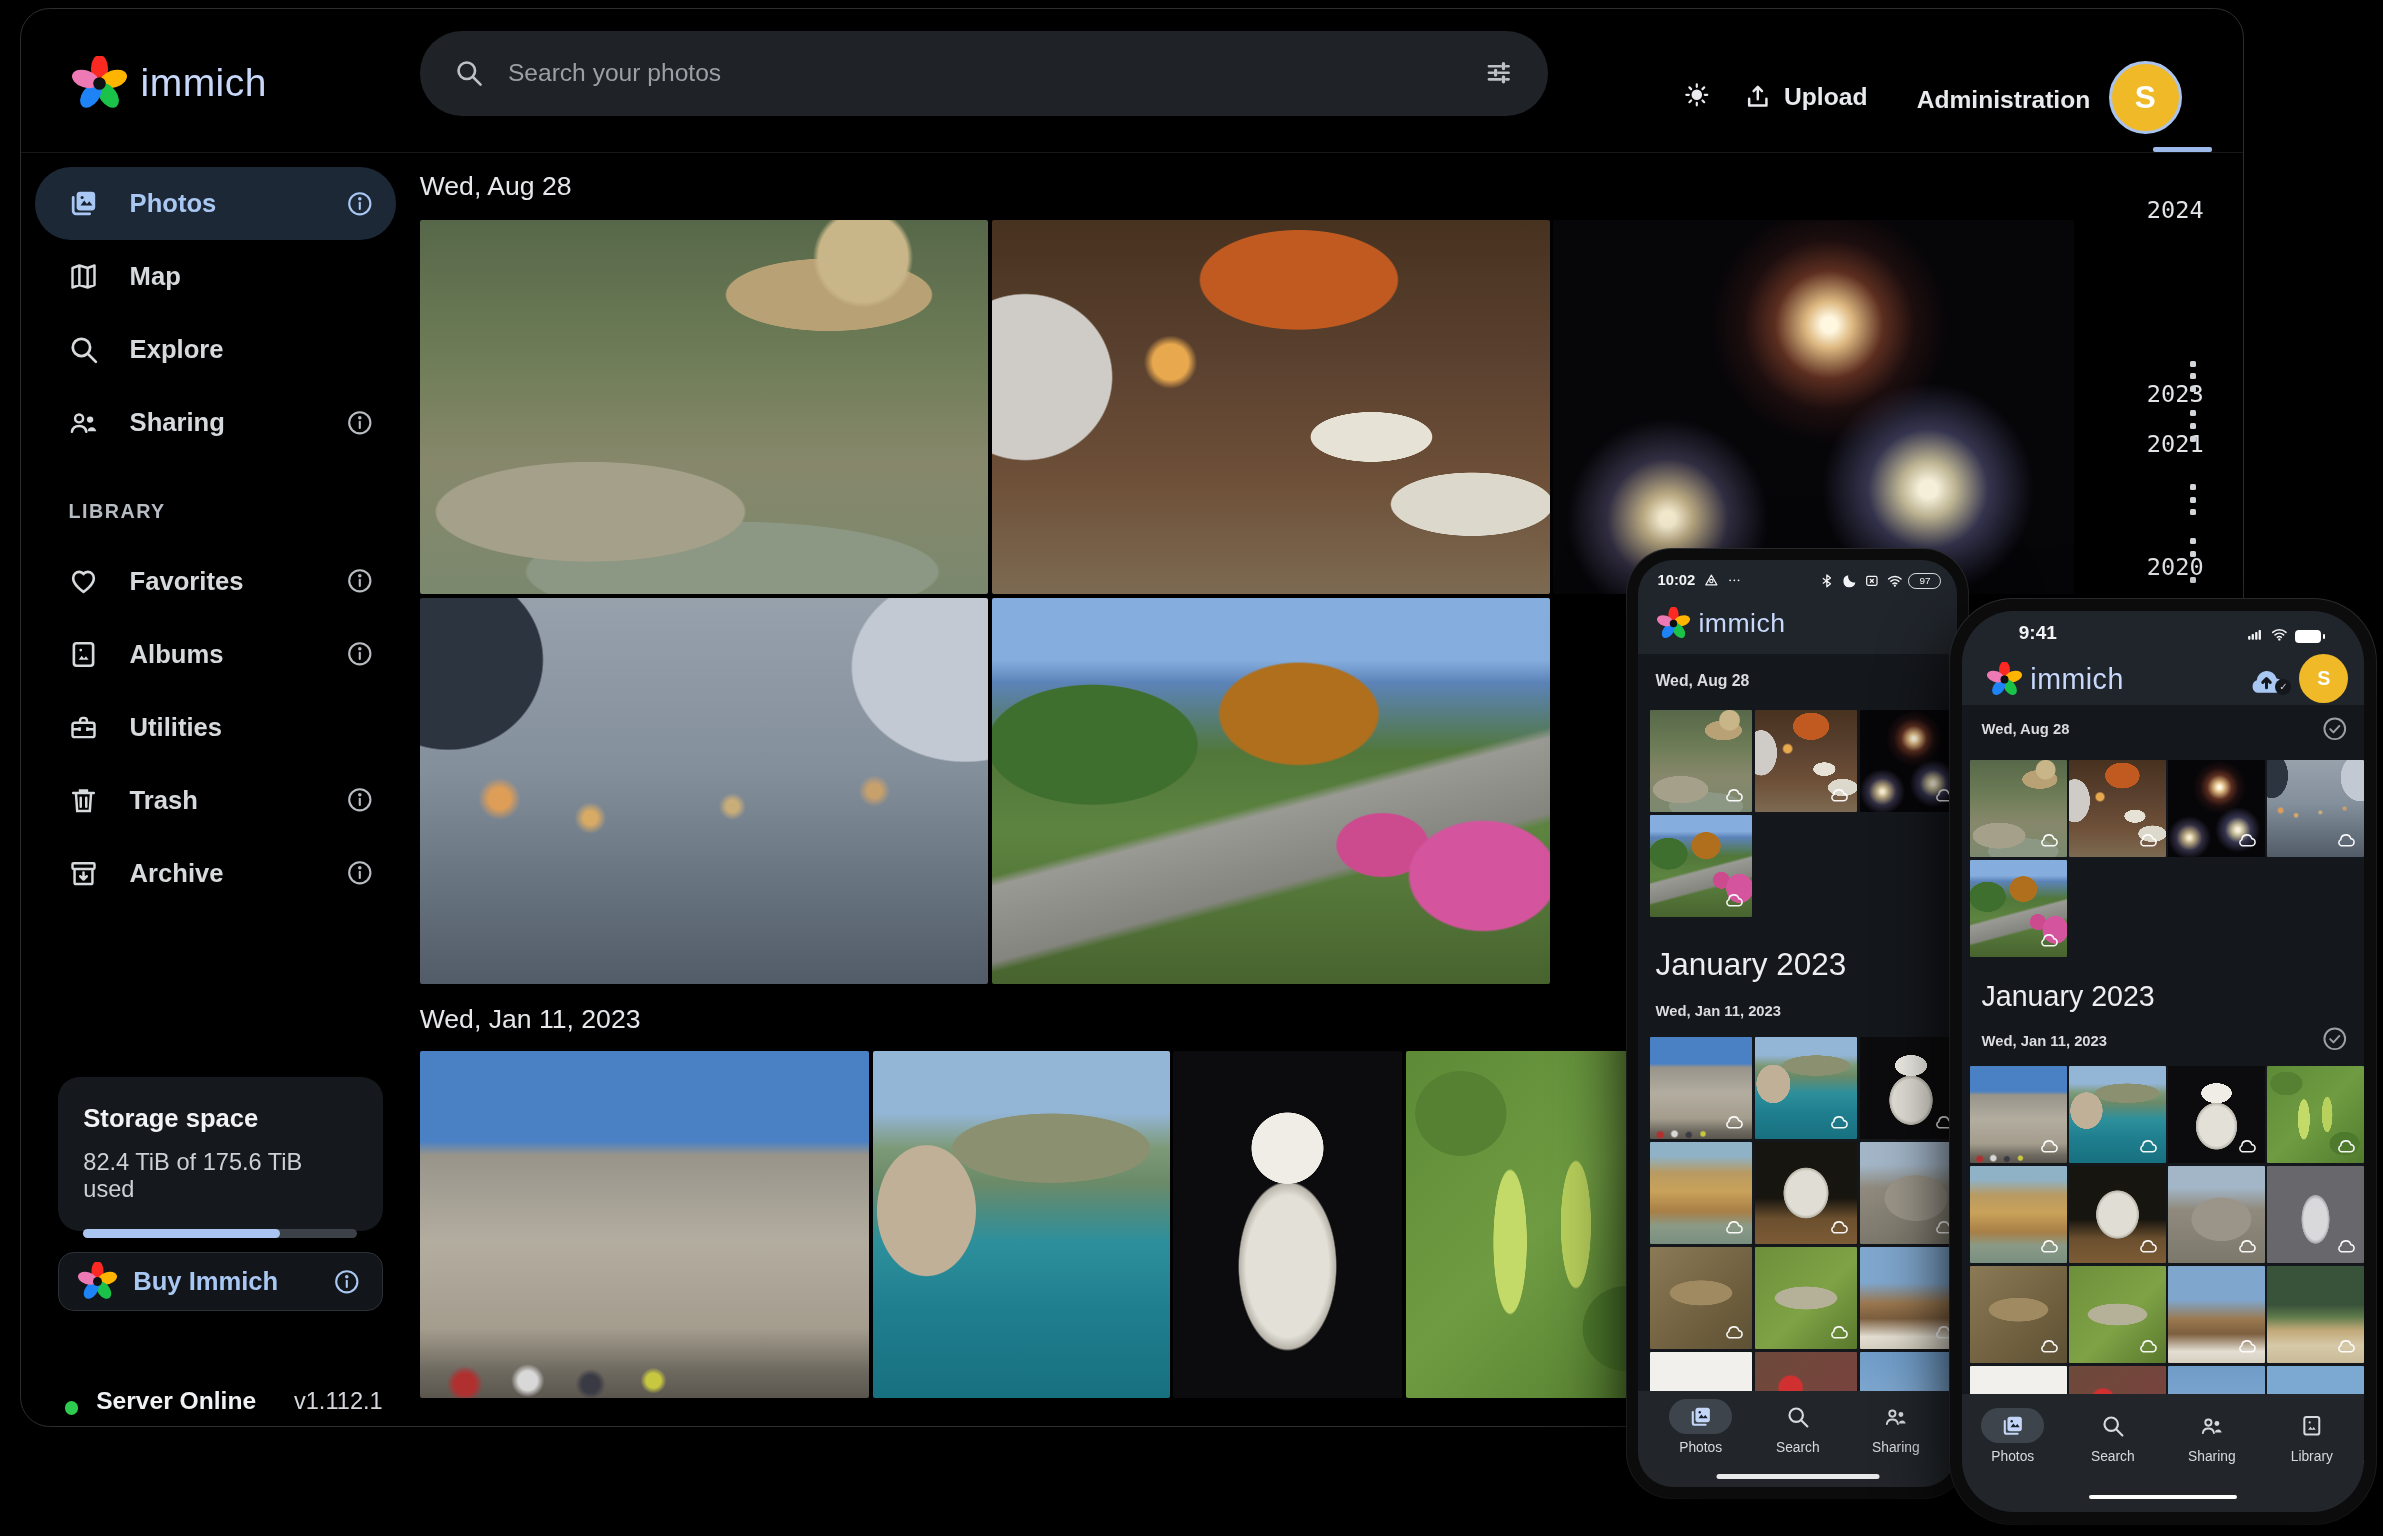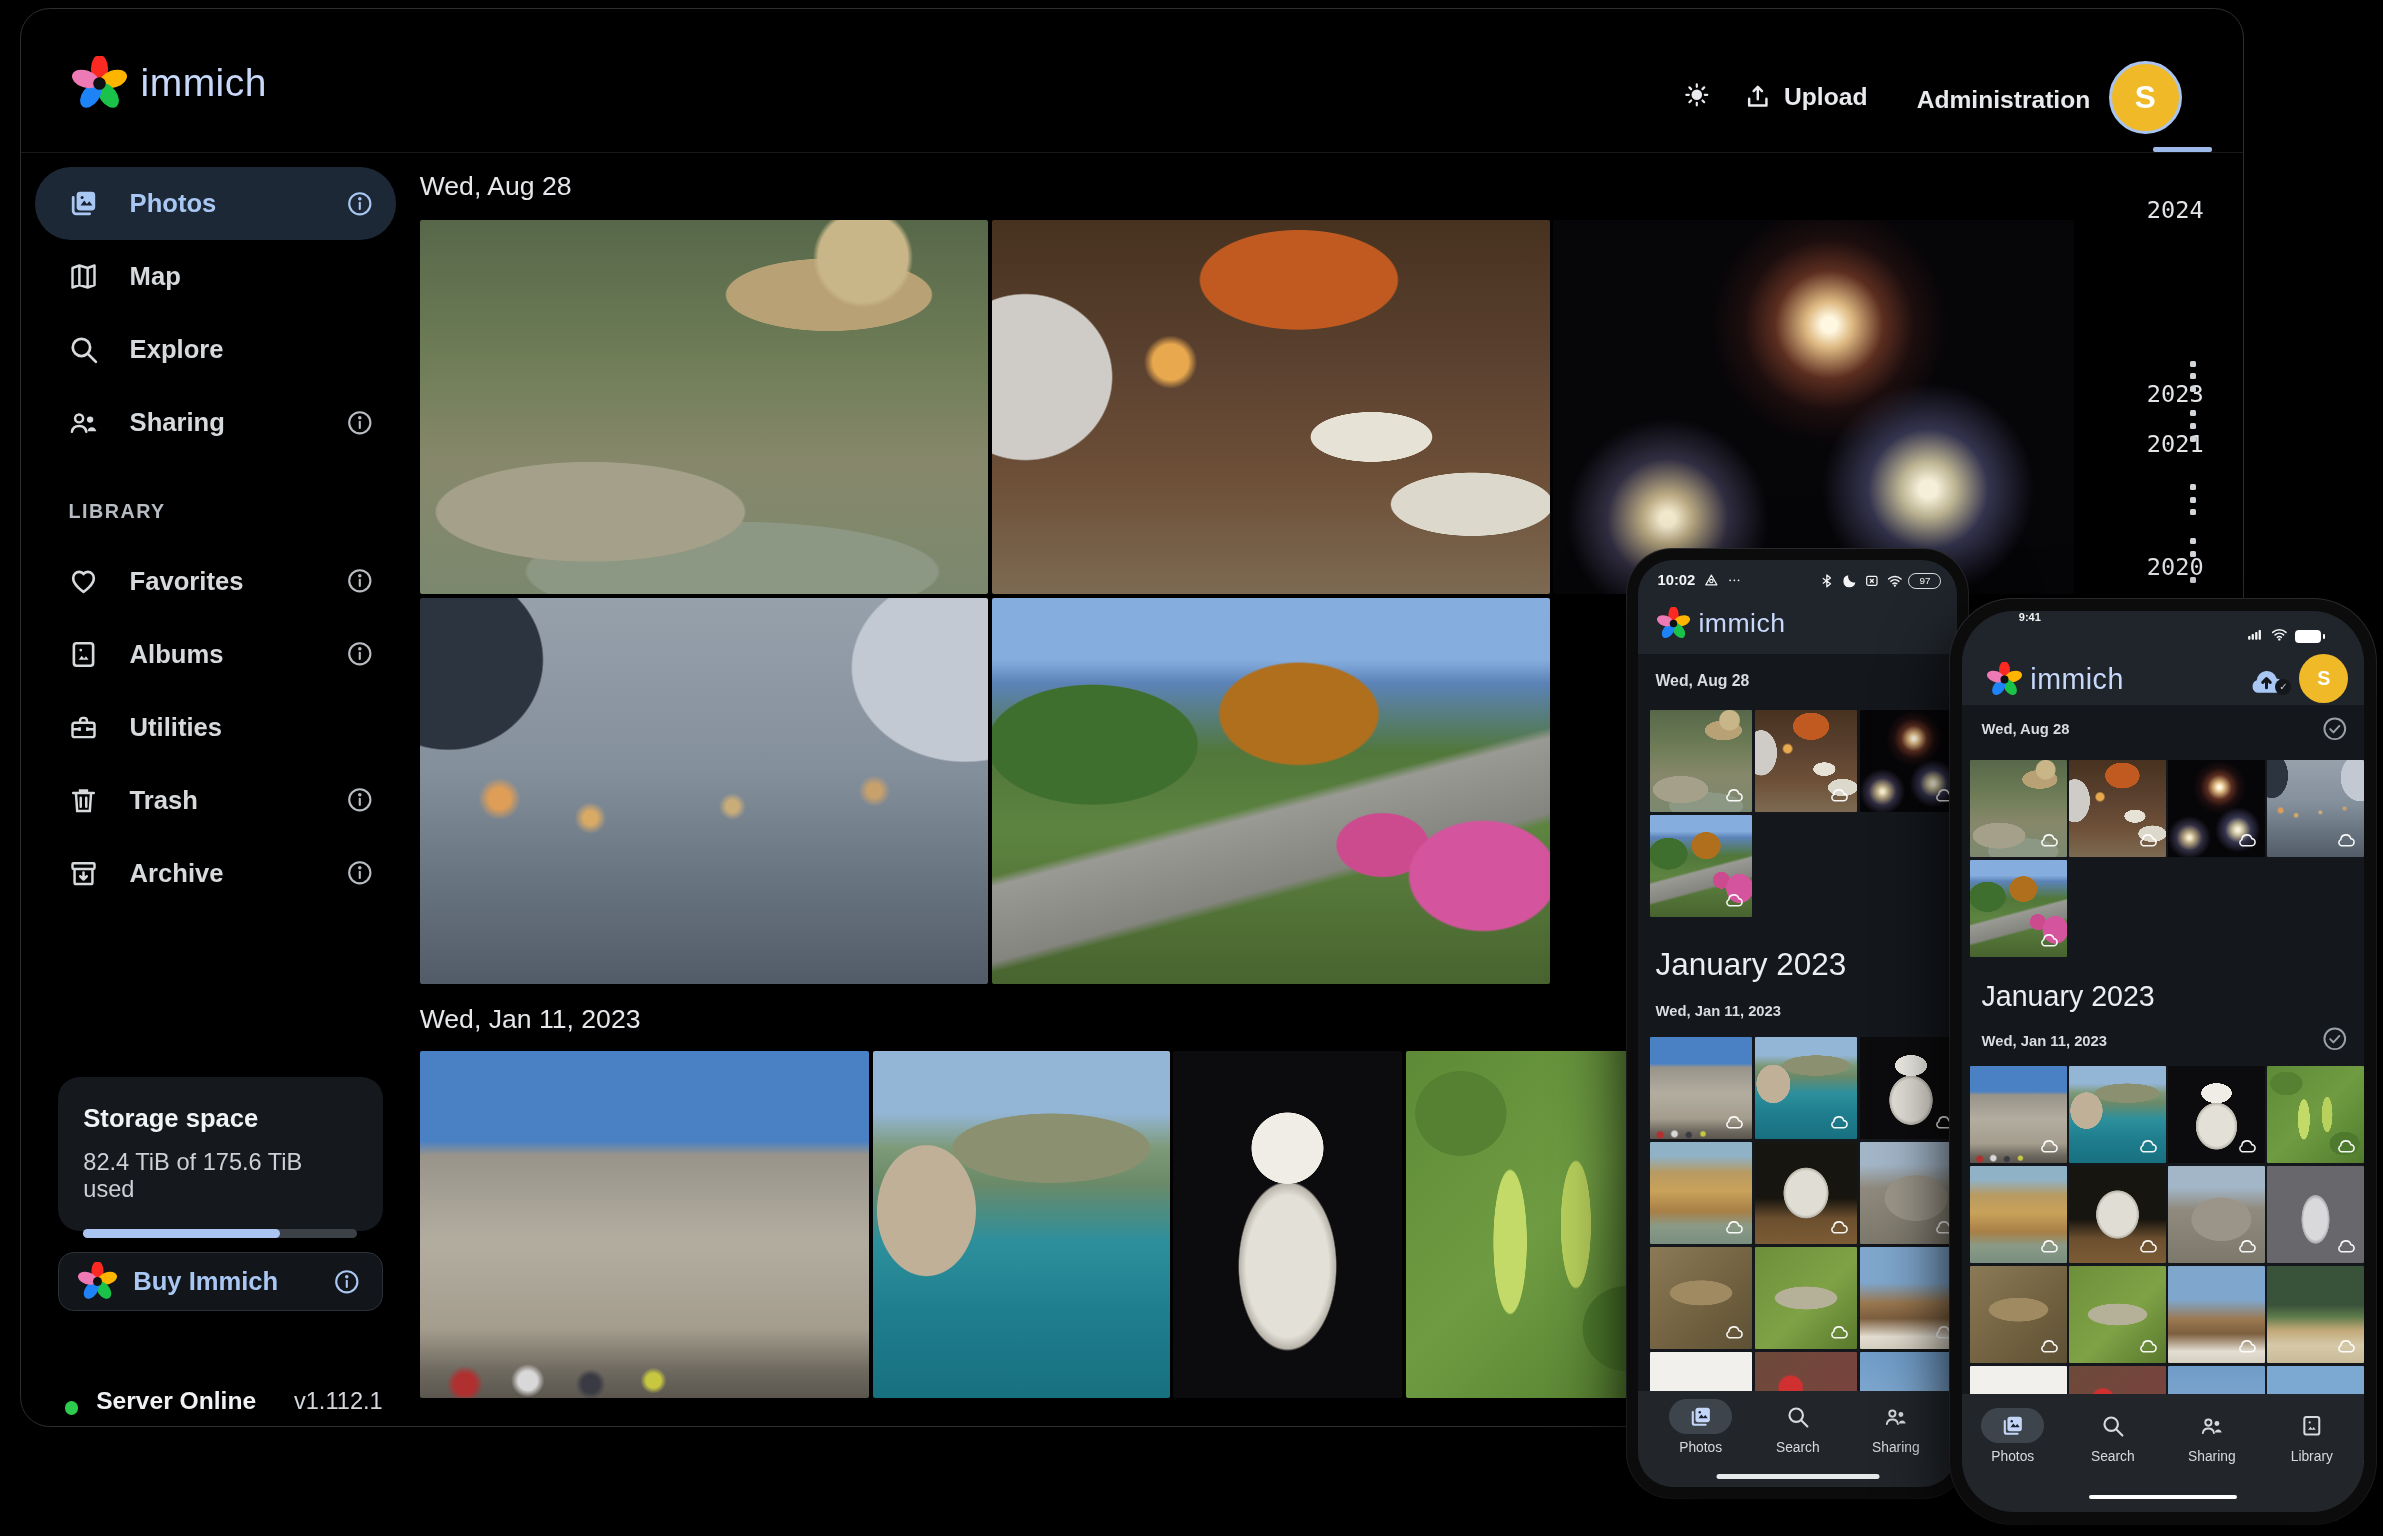--- a/index.html
+++ b/index.html
@@ -187,20 +187,31 @@
                 <ellipse cx="0" cy="-13" rx="7.5" ry="12" fill="#fa2921" transform="rotate(0)"></ellipse>
                 <ellipse cx="0" cy="-13" rx="7.5" ry="12" fill="#ffb400" transform="rotate(72)"></ellipse>
                 <ellipse cx="0" cy="-13" rx="7.5" ry="12" fill="#1bc249" transform="rotate(144)"></ellipse>
                 <ellipse cx="0" cy="-13" rx="7.5" ry="12" fill="#1e83f7" transform="rotate(216)"></ellipse>
                 <ellipse cx="0" cy="-13" rx="7.5" ry="12" fill="#ed79b5" transform="rotate(288)"></ellipse>
               </g>
               <circle r="5.5" fill="#0e1114"></circle>
             </svg></span></span>
       <span class="logo-text">immich</span>
     </div>
+    <div class="searchbar">
+      <svg viewBox="0 0 24 24" fill="none" stroke="currentColor" stroke-width="2">
+          <circle cx="10.5" cy="10.5" r="6.3"></circle>
+          <path d="M15.2 15.2 21 21" stroke-linecap="round"></path>
+        </svg>
+      <input type="text" placeholder="Search your photos" style="">
+      <svg class="tune" viewBox="0 0 24 24" fill="none" stroke="currentColor" stroke-width="2" stroke-linecap="round">
+          <path d="M4.5 7h9M17.7 7h1.8M4.5 12h3M11.7 12h7.8M4.5 17h9M17.7 17h1.8"></path>
+          <path d="M15.6 5.2v3.6M9.6 10.2v3.6M15.6 15.2v3.6" stroke-width="2.6"></path>
+        </svg>
+    </div>
     <div class="topbtn theme-toggle">
       <svg viewBox="0 0 24 24" fill="none" stroke="currentColor" stroke-width="1.8" stroke-linecap="round">
           <circle cx="12" cy="12" r="3.4" fill="currentColor"></circle>
           <path d="M12 3.5v2M12 18.5v2M3.5 12h2M18.5 12h2M6 6l1.4 1.4M16.6 16.6 18 18M18 6l-1.4 1.4M7.4 16.6 6 18"></path>
         </svg>
     </div>
     <div class="topbtn upload-btn">
       <svg viewBox="0 0 24 24" fill="none" stroke="currentColor" stroke-width="2" stroke-linecap="round" stroke-linejoin="round">
           <path d="M12 14V4.5M8.6 7.4 12 4l3.4 3.4"></path>
           <path d="M5 13.5V19h14v-5.5"></path>
@@ -582,21 +593,21 @@
               </svg>
             </span>
           </span><div class="nav-lbl">Sharing</div></div>
       </div>
   </div>
 </div>
 
 <div class="phone phone2">
   <div class="screen">
     <div class="p-head" style="height:94px;"></div>
-    <div class="statusbar" style="left:57px;top:0;font-size:11px;font-weight:700;z-index:2;">
+    <div class="statusbar" style="left:57px;top:11px;font-size:19px;font-weight:700;z-index:2;">
       <span>9:41</span>
     </div>
     <div class="statusbar" style="right:43px;top:13.8px;gap:5.9px;z-index:2;" id="p2-right-icons">
         <span>
           <svg viewBox="0 0 24 24" fill="currentColor" style="width: 18.7px; height: 18.7px; display: block;">
             <rect x="4" y="14" width="3" height="5" rx="1"></rect>
             <rect x="8.5" y="11.5" width="3" height="7.5" rx="1"></rect>
             <rect x="13" y="9" width="3" height="10" rx="1"></rect>
             <rect x="17.5" y="6.5" width="3" height="12.5" rx="1"></rect>
           </svg>

